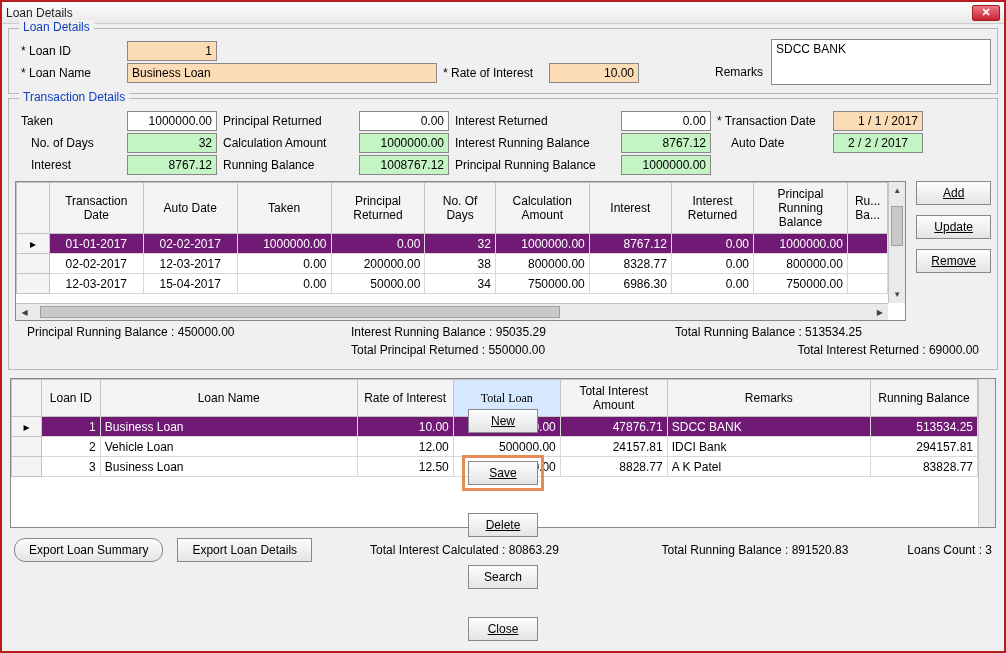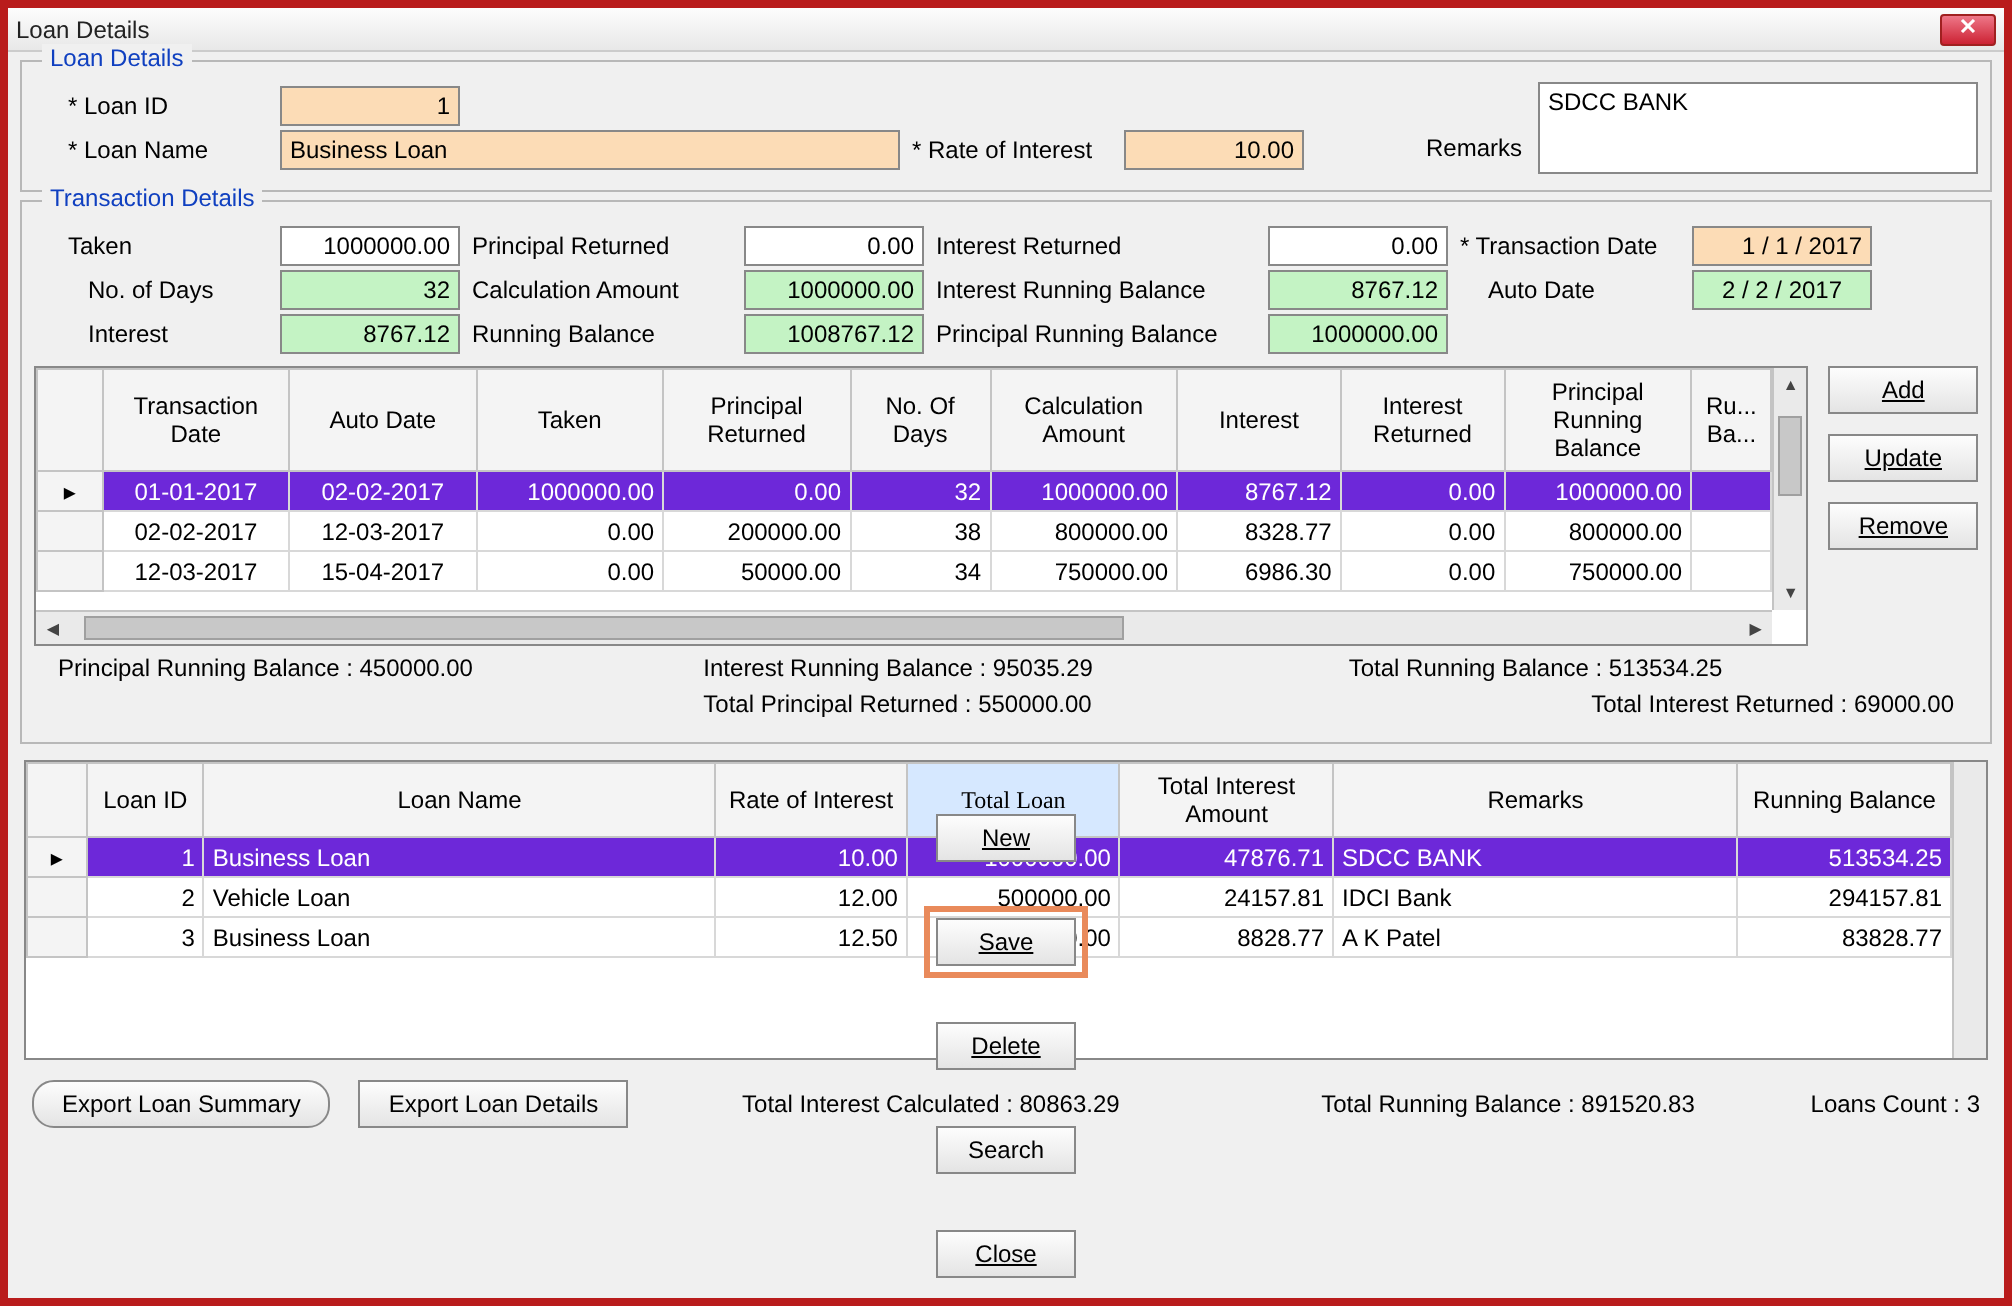--- a/index.html
+++ b/index.html
@@ -7,21 +7,21 @@
     margin: 0;
     font-family: "Segoe UI", Tahoma, sans-serif;
     font-size: 12px;
     background: #f0f0f0;
     color: #000;
   }
   .window {
     width: 1006px;
     height: 653px;
     background: #f0f0f0;
-    border: 4px solid #b91c1c;
+    border: 2px solid #b91c1c;
     position: relative;
   }
   .titlebar {
     background: linear-gradient(#fdfdfd,#e8e8e8);
     height: 22px;
     border-bottom: 1px solid #ccc;
     display: flex;
     align-items: center;
     padding: 0 4px;
   }
@@ -43,21 +43,21 @@
   }
   .grouptitle {
     position: absolute;
     top: -9px; left: 10px;
     background: #f0f0f0;
     color: #1040c0;
     font-size: 12px;
     padding: 0 4px;
     font-weight: normal;
   }
-  .row { display: flex; align-items: center; margin: 2px 17px; gap: 6px; }
+  .row { display: flex; align-items: center; margin: 2px 6px; gap: 6px; }
   .lbl { width: 100px; font-size: 12px; }
   .lbl2 { width: 130px; font-size: 12px; }
   input.txt, textarea.txt {
     font-family: inherit; font-size: 12px;
     border: 1px solid #888; padding: 2px 4px;
     background: #fff;
   }
   .peach { background: #fcdcb6 !important; }
   .green { background: #c4f3c4 !important; }
   .num { text-align: right; }
@@ -87,21 +87,21 @@
     white-space: nowrap;
   }
   table.grid td.num { text-align: right; }
   table.grid td.ctr { text-align: center; }
   .rowhdr {
     background: #f4f4f4;
     width: 28px;
     border: 1px solid #c4c4c4 !important;
     text-align:center;
   }
-  tr.sel td { background: #6d28d9; color: #fff; }
+  tr.sel td { background: #701a75; color: #fff; }
   tr.sel td.rowhdr { background:#f4f4f4; color:#000; }
   .vscroll {
     position:absolute; right:0; top:0; bottom:17px; width:17px;
     background:#eaeaea; border-left:1px solid #c4c4c4;
   }
   .vscroll .thumb { position:absolute; left:2px; right:2px; top:24px; height:40px; background:#c8c8c8; border:1px solid #a0a0a0;}
   .vscroll .arr { position:absolute; left:0; right:0; height:17px; text-align:center; font-size:8px; line-height:17px; color:#444;}
   .hscroll {
     position:absolute; left:0; right:17px; bottom:0; height:17px;
     background:#eaeaea; border-top:1px solid #c4c4c4;

